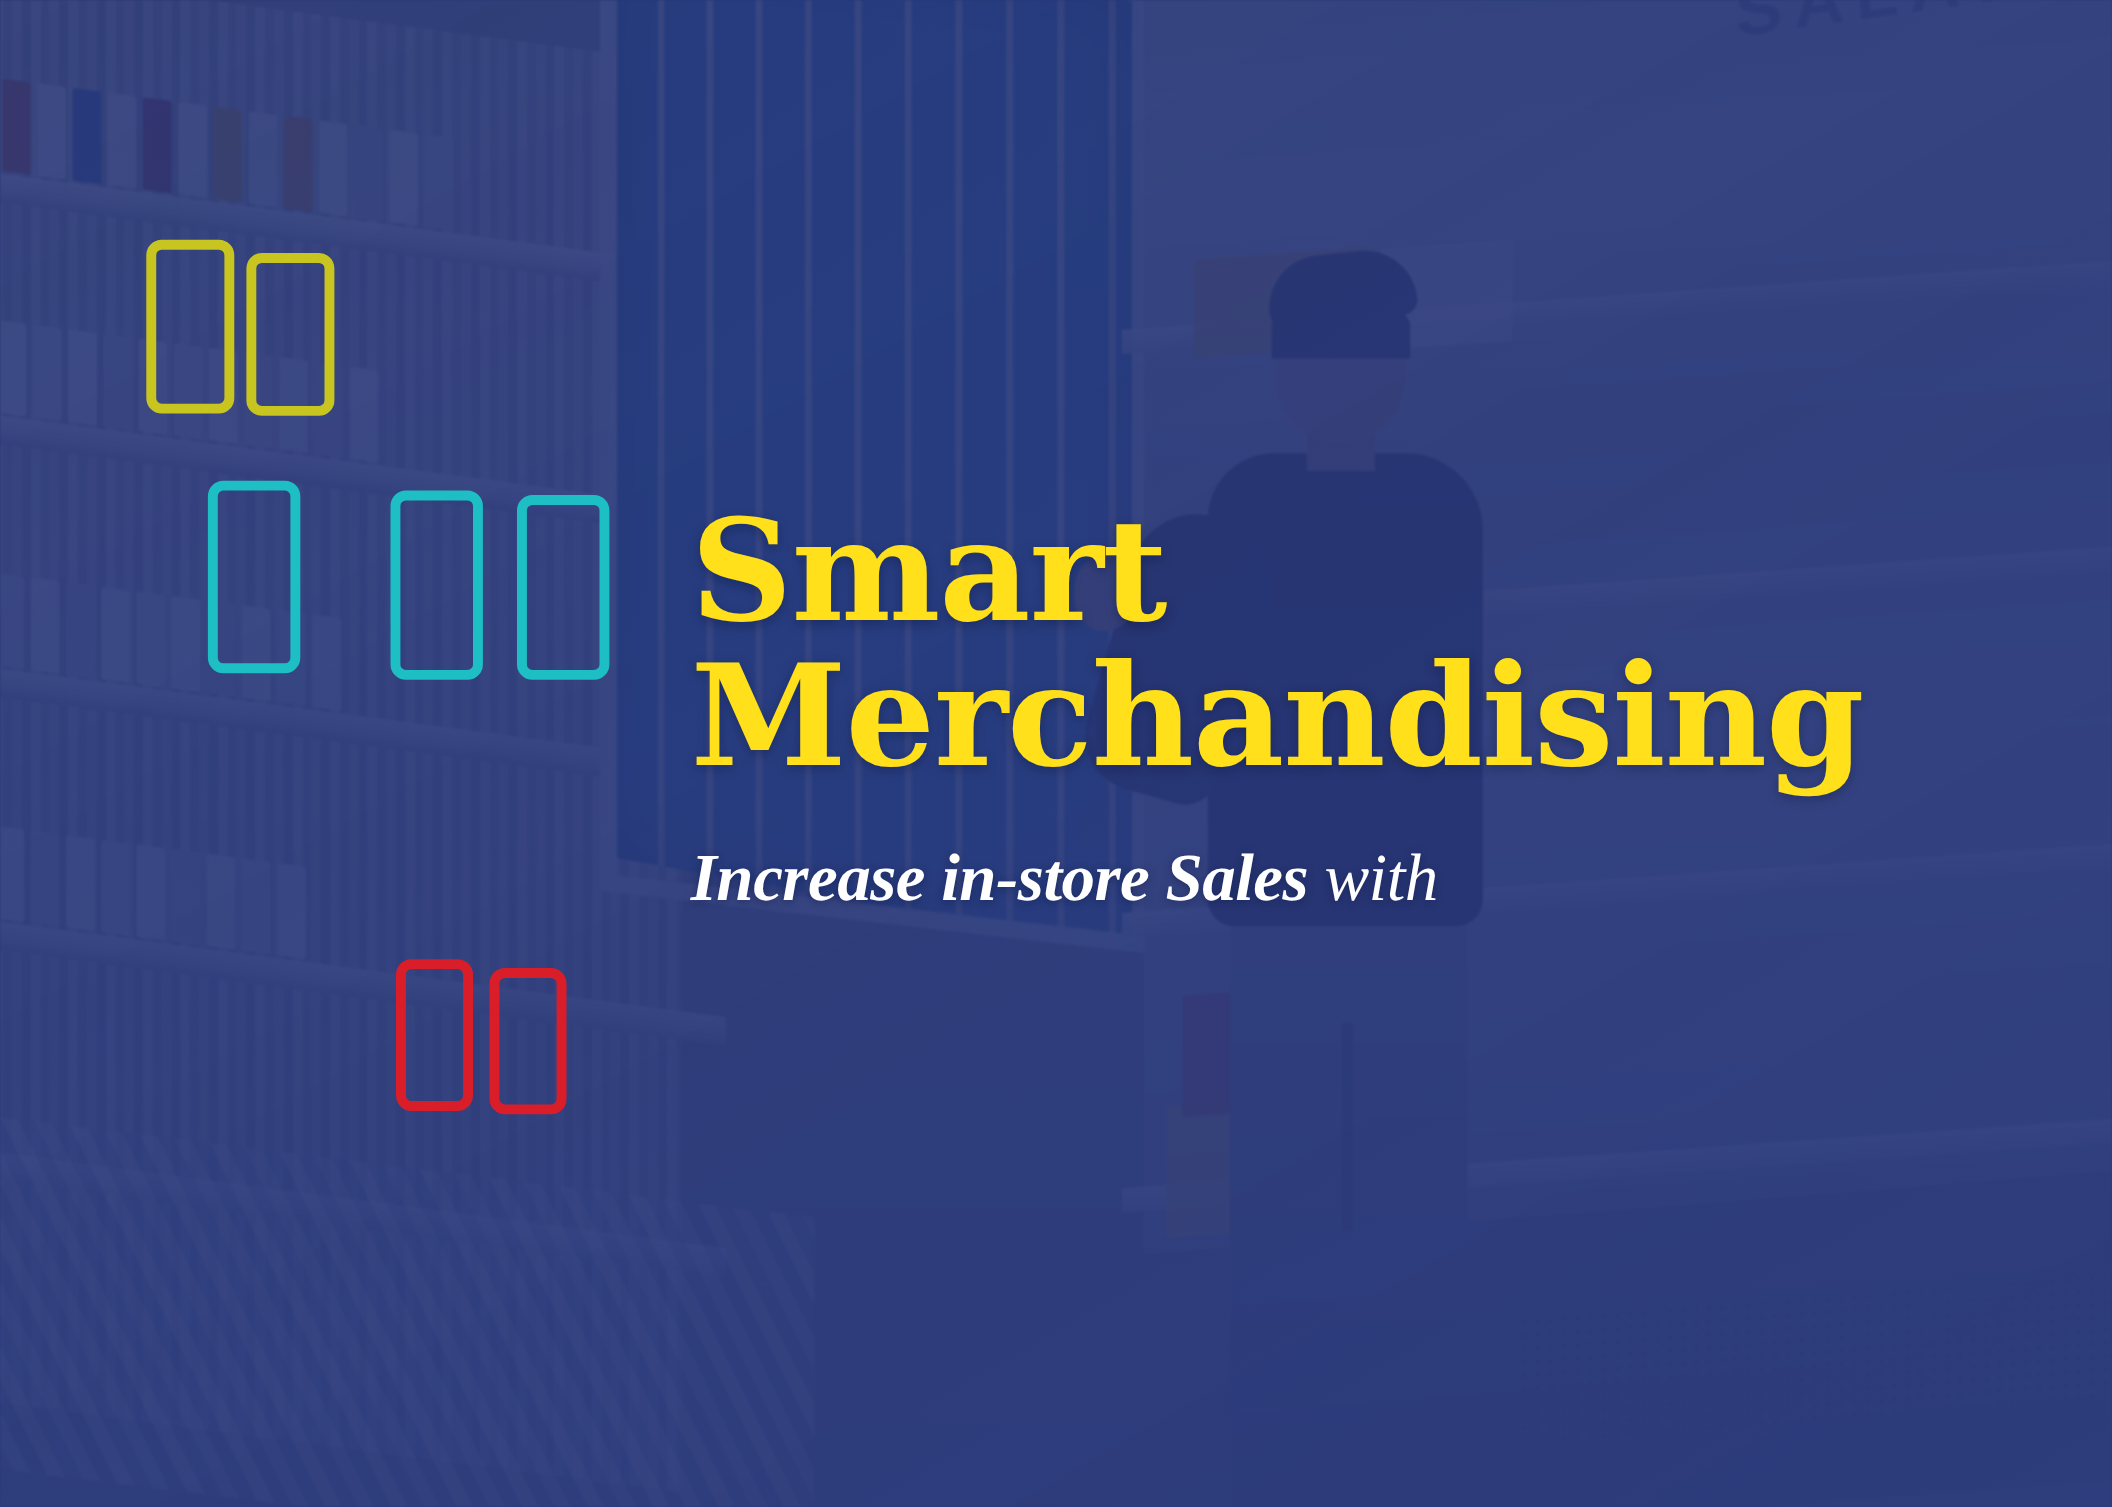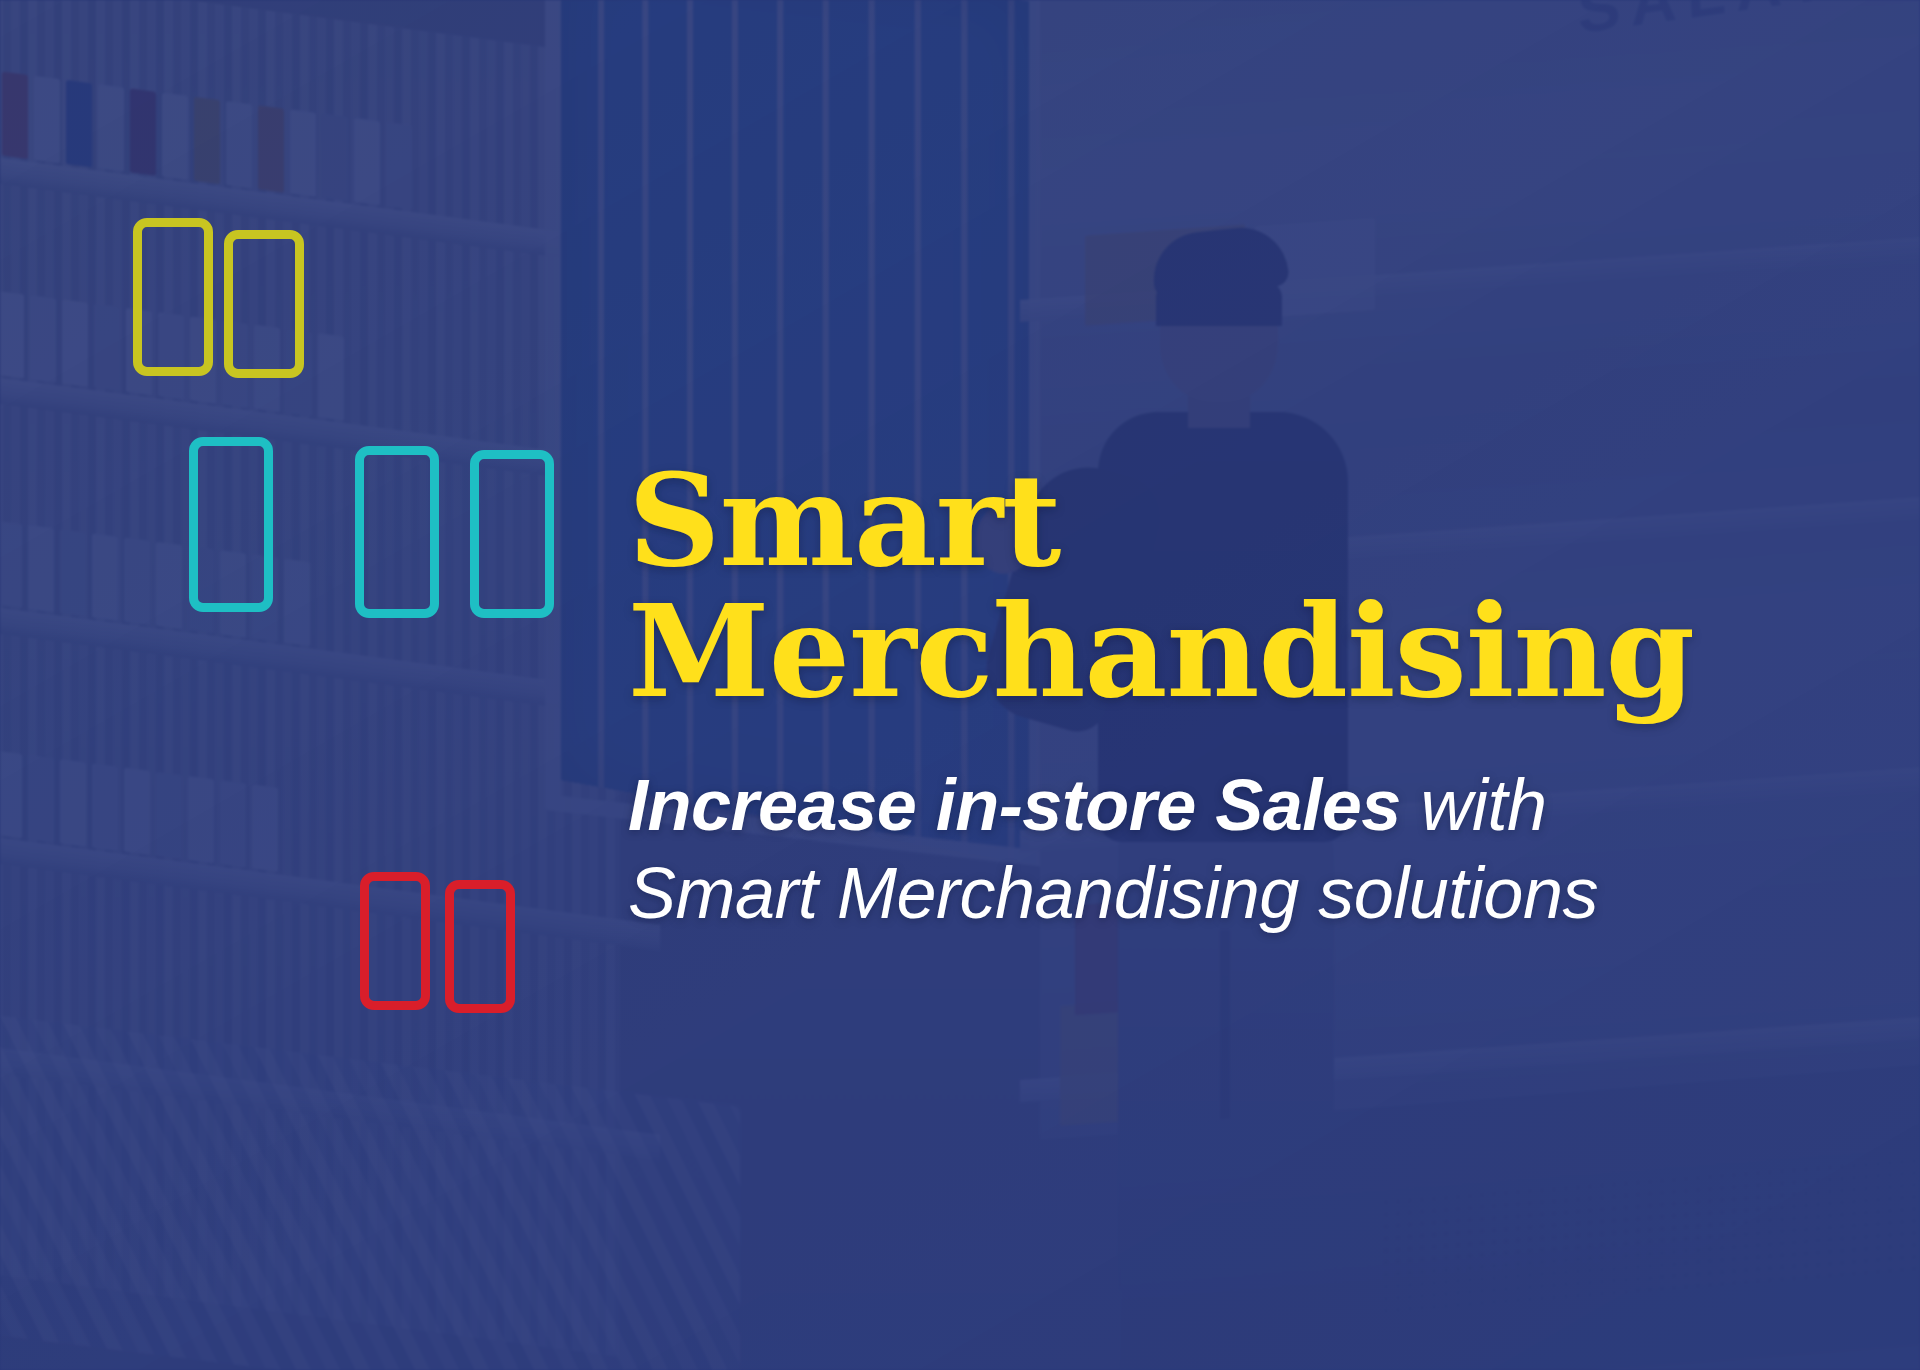--- a/index.html
+++ b/index.html
@@ -306,22 +306,22 @@
     letter-spacing: -1px;
     margin: 0;
     text-shadow: 0 3px 10px rgba(10,18,50,.35);
   }
   .headline .l1 { display: block; }
   .headline .l2 { display: block; }
 
   .sub {
     margin: 46px 0 0 0;
     color: #ffffff;
-    font-family: Liberation Sans, sans-serif;
-    font-size: 72px;
+    font-family: Liberation Serif, serif;
+    font-size: 61px;
     line-height: 1.22;
     font-style: italic;
     letter-spacing: -.5px;
     text-shadow: 0 2px 8px rgba(10,18,50,.40);
   }
   .sub .strong {
     font-weight: bold;
   }
   .sub .light {
     font-weight: normal;
@@ -449,17 +449,16 @@
       <div class="det-box" style="left: 445px; top: 880px; width: 70px; height: 133px; border-color: rgb(217, 30, 42); border-width: 9px;"></div>
     </div>
 
   <div id="copy">
     <h1 class="headline">
       <span class="l1">Smart</span>
       <span class="l2">Merchandising</span>
     </h1>
     <p class="sub">
       <span class="strong">Increase in-store Sales</span><span class="light"> with</span>
-      <span class="sub-l2">Smart Merchandising solutions</span>
     </p>
   </div>
 
 </div>
 
 </body></html>

